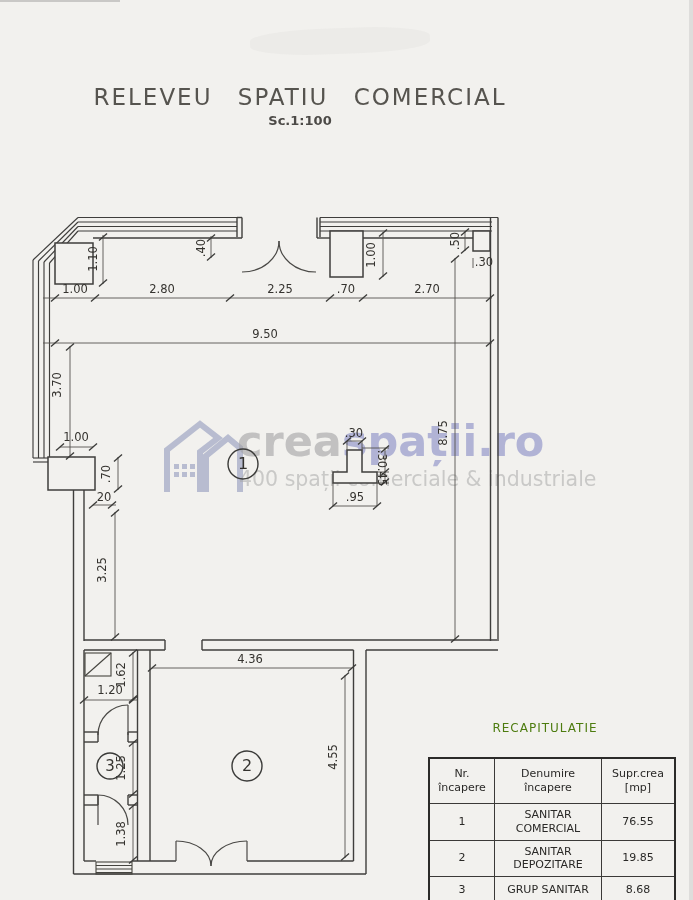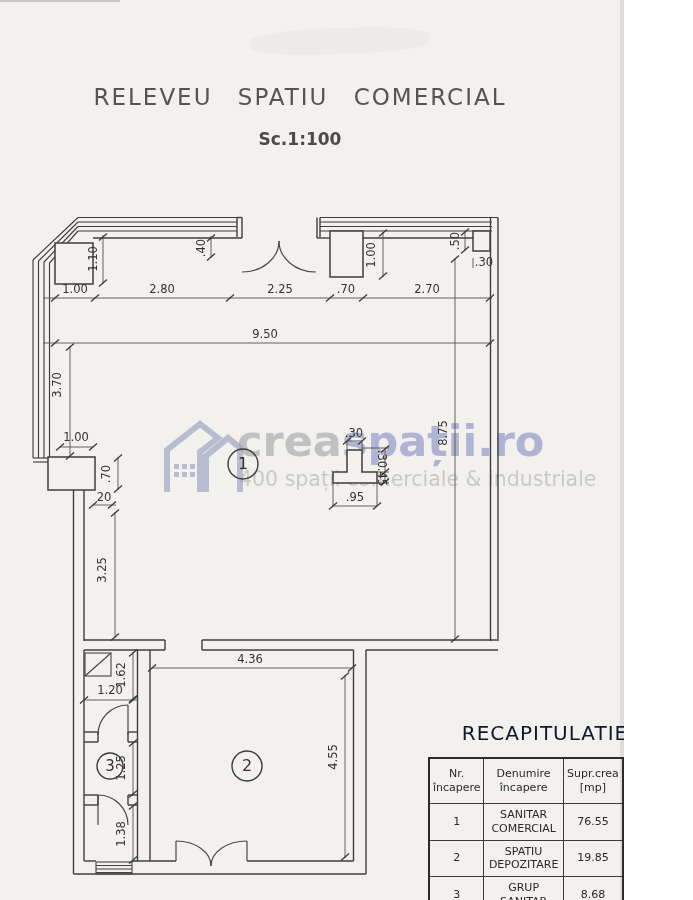--- a/index.html
+++ b/index.html
@@ -1,35 +1,35 @@
 <!DOCTYPE html>
 <html><head>
 <meta charset="utf-8">
 <style>
   html,body{margin:0;padding:0;background:#ffffff;}
-  .page{position:relative;width:624px;height:900px;background:#f2f1ee;overflow:hidden;
+  .page{position:relative;width:693px;height:900px;background:#f2f1ee;overflow:hidden;
         font-family:"DejaVu Sans",sans-serif;}
   
   .edge-right{position:absolute;right:0;top:0;width:4px;height:900px;background:#dedddb;}
   .edge-top{position:absolute;left:0;top:0;width:120px;height:2px;background:#c9c8c6;}
   .smudge{position:absolute;left:250px;top:28px;width:180px;height:26px;background:#8a8a86;
           opacity:0.05;border-radius:40%;transform:rotate(-2deg);}
   .title-wrap{position:absolute;left:40px;top:84px;width:520px;text-align:center;color:#575553;}
   .title-main{font-size:23px;letter-spacing:2px;word-spacing:16px;color:#56544f;}
-  .title-scale{font-size:17px;font-weight:bold;margin-top:19px;color:#4c4a47;}
+  .title-scale{font-size:13px;font-weight:bold;margin-top:3px;color:#4c4a47;}
   
   .wm{position:absolute;left:0;top:0;width:693px;height:900px;z-index:1;}
   .wm-brand{position:absolute;left:237px;top:420px;font-size:43px;font-weight:bold;line-height:1;}
   .wm-gray{color:rgba(162,162,164,0.60);}
   .wm-blue{color:rgba(133,138,196,0.60);}
   .wm-tag{position:absolute;left:239px;top:467px;font-size:20.5px;color:rgba(168,168,168,0.55);}
   .plan-svg{position:absolute;left:0;top:0;z-index:2;}
   
   .recap-title{position:absolute;left:420px;top:721px;width:250px;text-align:center;
-               font-size:20px;letter-spacing:1px;color:#0f172a;z-index:3;}
+               font-size:12px;letter-spacing:1px;color:#4d7c0f;z-index:3;}
   table.recap{position:absolute;left:428px;top:757px;z-index:3;border-collapse:collapse;
               border:2.2px solid #2c2b29;color:#29282六;}
   table.recap td{border:1.4px solid #3b3a38;text-align:center;vertical-align:middle;
                  font-size:11px;color:#2a2927;padding:4px 2px;line-height:1.25;}
   td.c0{width:60px;} td.c1{width:102px;} td.c2{width:68px;}
   tr.hdr td{height:36px;}
   tr.datarow td{height:18px;}
   tr.totalrow td{height:15px;}
 </style>
 </head>
@@ -315,21 +315,21 @@
           <div>[mp]</div>
         </td>
       </tr>
       <tr class="datarow">
         <td>1</td>
         <td>SANITAR COMERCIAL</td>
         <td>76.55</td>
       </tr>
       <tr class="datarow">
         <td>2</td>
-        <td>SPATIU DEPOZITARE</td>
+        <td>SANITAR DEPOZITARE</td>
         <td>19.85</td>
       </tr>
       <tr class="datarow">
         <td>3</td>
         <td>GRUP SANITAR</td>
         <td>8.68</td>
       </tr>
     </tbody>
   </table>
 

